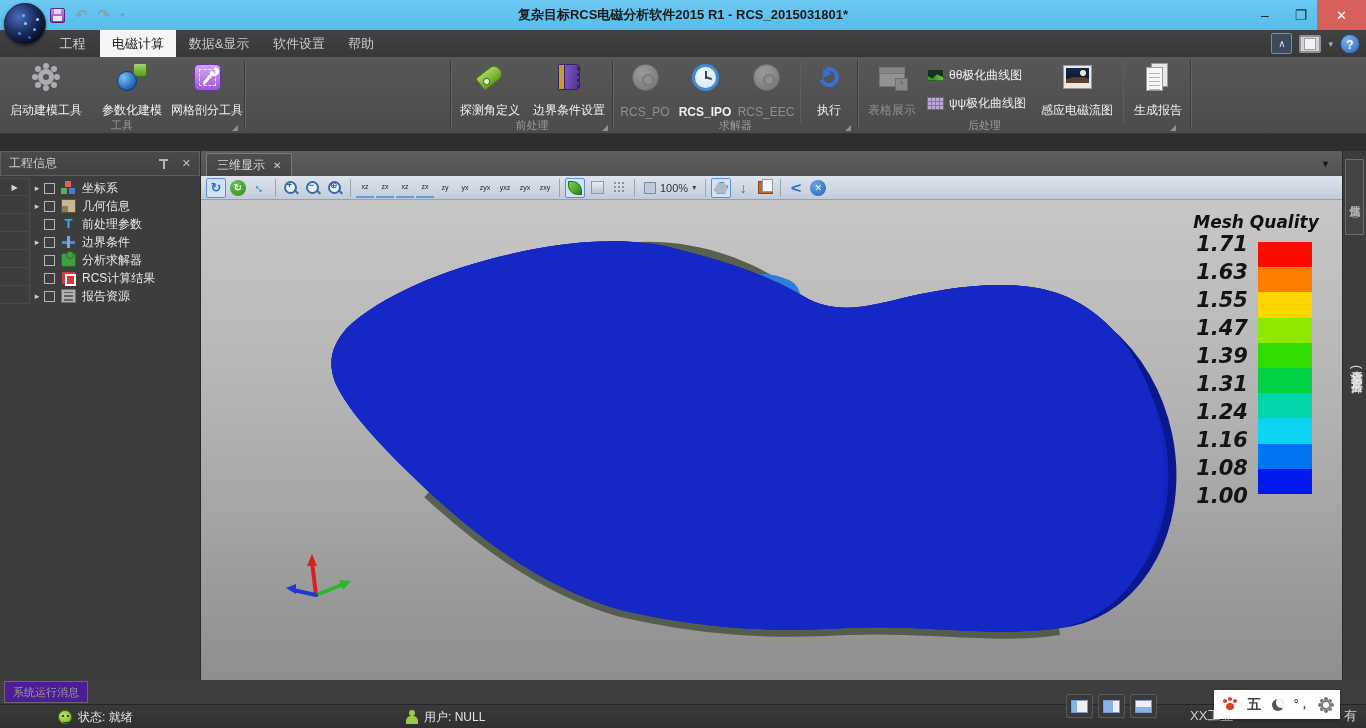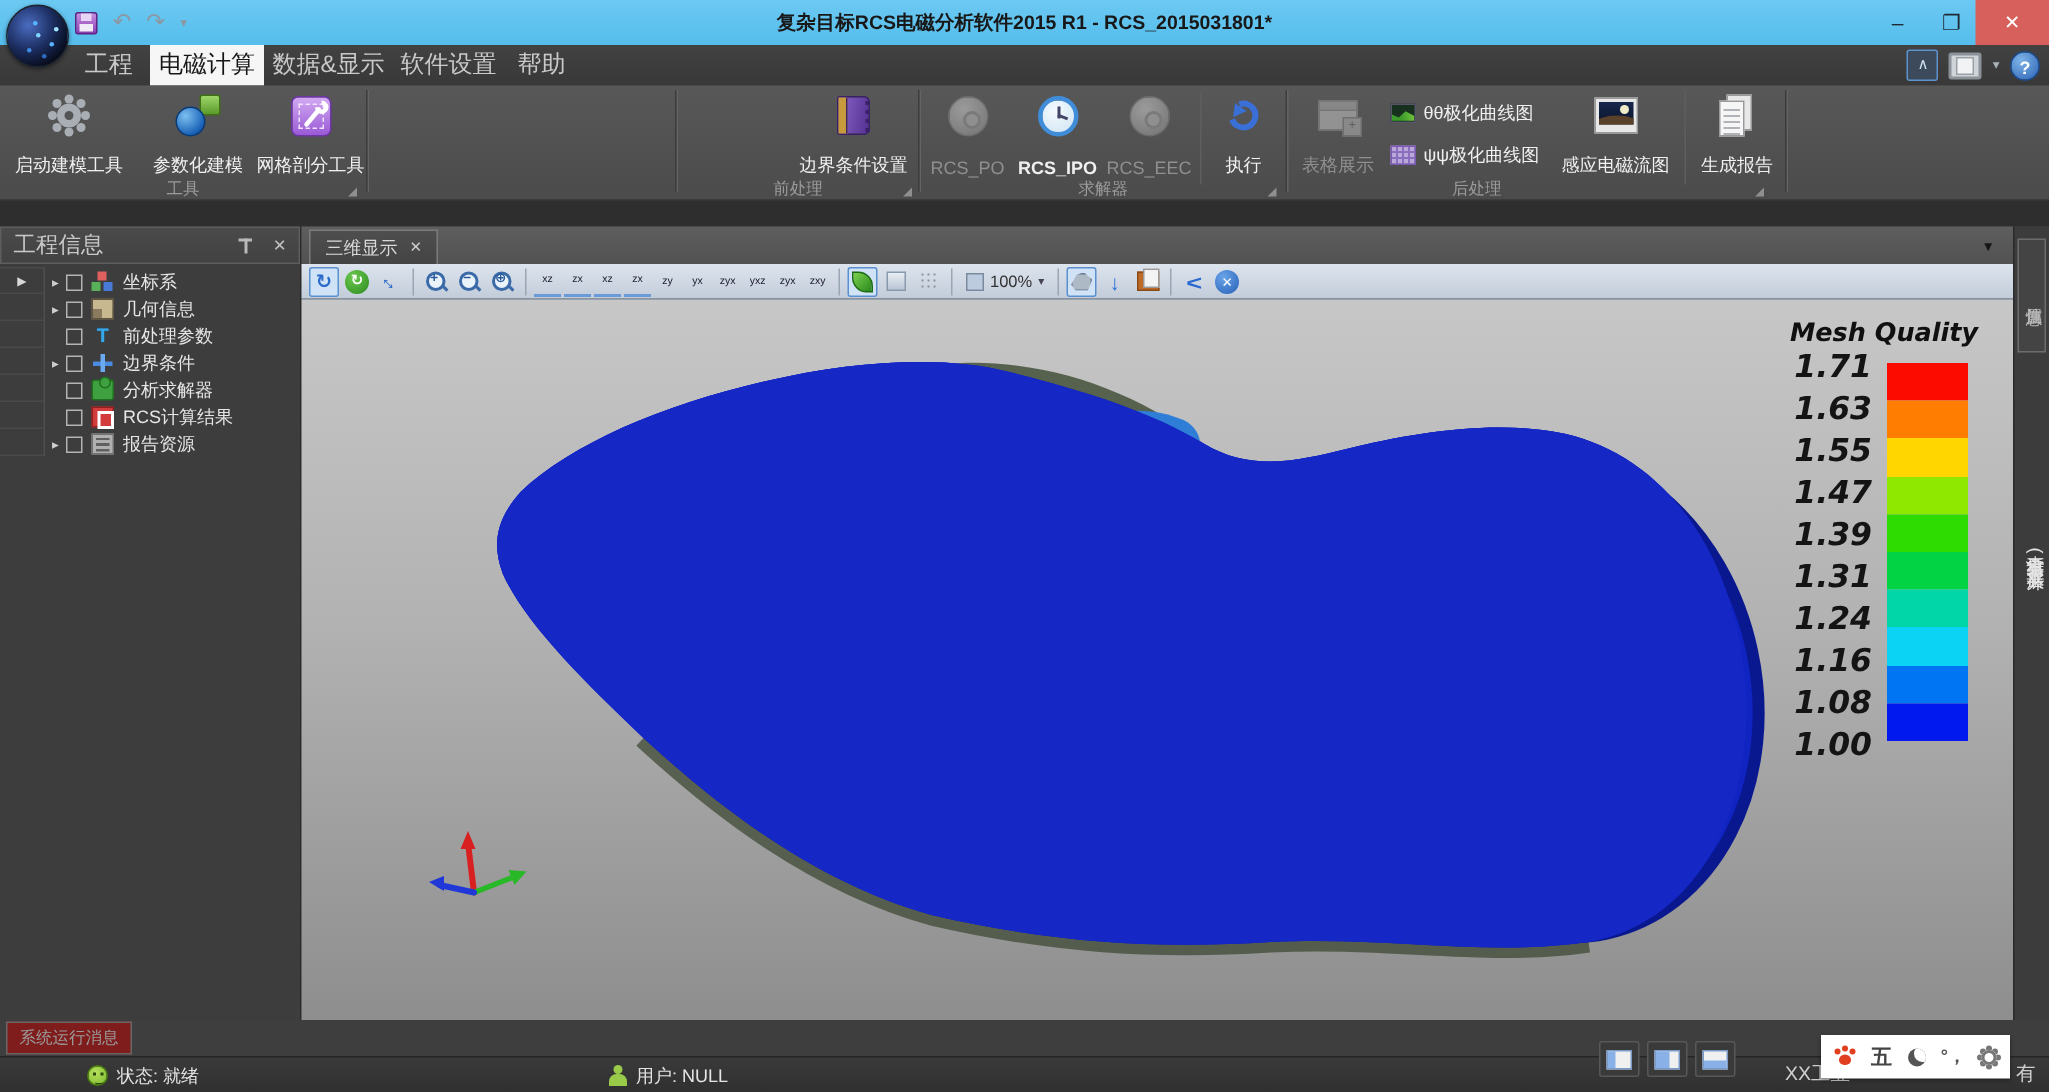--- a/index.html
+++ b/index.html
@@ -18,21 +18,21 @@
   .ic-save:before { content:""; position:absolute; left:3px; top:0; width:7px; height:5px; background:#e8d4f4; }
   .ic-save:after { content:""; position:absolute; left:2px; bottom:1px; width:9px; height:5px; background:#f0eaf6; }
   .title-text { position:absolute; left:0; right:0; top:0; height:30px; line-height:30px; text-align:center; font-size:13px; font-weight:600; color:#181818; }
   .wctrl { position:absolute; top:0; height:30px; display:flex; align-items:center; justify-content:center; color:#1e2a33; font-size:14px; }
   .wc-min { right:84px; width:34px; }
   .wc-restore { right:48px; width:34px; }
   .wc-close { right:0; width:49px; background:#d8605c; color:#fff; font-size:13px; font-weight:700; }
 
   
   .tabrow { position:absolute; left:0; top:30px; width:1366px; height:27px; background:linear-gradient(#424242,#383838); }
-  .mtab { position:absolute; top:0; height:27px; line-height:27px; text-align:center; font-size:16px; color:#c9c9c9; }
+  .mtab { position:absolute; top:0; height:27px; line-height:27px; text-align:center; font-size:13px; color:#c9c9c9; }
   .mtab.active { background:#f6f6f6; color:#161616; }
   .tabrow-right { position:absolute; right:6px; top:3px; display:flex; gap:7px; align-items:center; }
   .btn-collapse { width:21px; height:21px; background:#3c4a5c; border:1px solid #5d92cc; border-radius:2px; color:#cfe2f4; font-size:10px; text-align:center; line-height:19px; }
   .ic-monitor { width:22px; height:18px; background:#cfd4d8; border:2px solid #8b9298; border-radius:2px; position:relative; }
   .ic-monitor:before { content:""; position:absolute; left:3px; top:1px; width:10px; height:10px; background:#f2f3f4; border:1px solid #9aa0a6; }
   .caret { color:#aab2b8; font-size:9px; }
   .btn-help { width:20px; height:20px; border-radius:50%; background:radial-gradient(circle at 35% 30%, #7fb4e8, #2a62b4); color:#fff; font-size:12px; font-weight:700; text-align:center; line-height:20px; border:1px solid #1c4a8c; }
 
   
   .ribbon { position:absolute; left:0; top:57px; width:1366px; height:77px; background:linear-gradient(#585858,#4b4b4b); border-bottom:1px solid #353535; }
@@ -93,21 +93,21 @@
   .ic-photo .sky:after { content:""; position:absolute; left:-2px; bottom:-4px; width:28px; height:10px; border-radius:50%; background:#5a422a; }
   .ic-report { position:relative; width:24px; height:28px; }
   .ic-report .p2 { position:absolute; left:5px; top:0; width:17px; height:24px; background:#e8e8e8; border:1px solid #9a9a9a; }
   .ic-report .p1 { position:absolute; left:0; top:4px; width:17px; height:24px; background:#f6f6f6; border:1px solid #9a9a9a;
     background-image:repeating-linear-gradient(0deg,transparent 0 3px,#b0b4b8 3px 4px); background-size:11px 100%; background-position:2px 3px; background-repeat:no-repeat; }
 
   
   .gapstrip { position:absolute; left:0; top:134px; width:1366px; height:17px; background:#2e2e2e; }
   .lpanel { position:absolute; left:0; top:151px; width:201px; height:529px; background:#3d3d3d; border-right:1px solid #2a2a2a; }
   .lpanel-h { position:absolute; left:0; top:0; width:100%; height:25px; background:linear-gradient(#4a4a4a,#424242); border:1px solid #5e5e5e; display:flex; align-items:center; }
-  .lpanel-h .t { font-size:15px; color:#c8c8c8; margin-left:8px; flex:1; }
+  .lpanel-h .t { font-size:12px; color:#c8c8c8; margin-left:8px; flex:1; }
   .pin { width:9px; height:12px; position:relative; margin-right:14px; }
   .pin:before { content:""; position:absolute; left:0; top:1px; width:9px; height:2px; background:#b8b8b8; }
   .pin:after { content:""; position:absolute; left:4px; top:1px; width:2px; height:10px; background:#b8b8b8; }
   .lclose { font-size:11px; color:#c0c0c0; margin-right:8px; font-weight:700; }
   .gutter { position:absolute; left:0; top:27px; width:30px; }
   .gcell { width:30px; height:18px; border-right:1px solid #4e4e4e; border-bottom:1px solid #4a4a4a; color:#d8d8d8; font-size:8px; line-height:18px; text-align:center; }
   .gcell:first-child { border-top:1px solid #4a4a4a; }
   .trow { position:absolute; left:30px; height:18px; width:170px; display:flex; align-items:center; color:#e6e6e6; font-size:12px; }
   .texp { width:14px; text-align:center; color:#cfcfcf; font-size:9px; }
   .tchk { width:11px; height:11px; border:1px solid #b4b4b4; background:#3d3d3d; margin-right:6px; }
@@ -168,21 +168,21 @@
   .legend .seg { width:54px; height:25.2px; }
   .legend .ll { position:absolute; left:0; width:62px; text-align:right; font:italic 700 21px "DejaVu Sans",sans-serif; color:#141414; }
 
   
   .rstrip { position:absolute; left:1342px; top:151px; width:24px; height:529px; background:#3c3c3c; border-left:1px solid #2a2a2a; }
   .rtab { position:absolute; left:2px; top:8px; width:19px; height:76px; background:#444; border:1px solid #6c6c6c; color:#b5b5b5; font-size:11px; writing-mode:vertical-rl; text-align:center; line-height:17px; }
   .rresult { position:absolute; left:5px; top:210px; color:#e4e4e4; font-size:12px; writing-mode:vertical-rl; letter-spacing:1px; }
 
   
   .msgrow { position:absolute; left:0; top:680px; width:1366px; height:24px; background:#3e3e3e; }
-  .msgtab { position:absolute; left:4px; top:1px; height:22px; padding:0 8px; border:1px solid #686868; background:#7f1d1d; color:#9b9b9b; font-size:11px; line-height:20px; }
+  .msgtab { position:absolute; left:4px; top:1px; height:22px; padding:0 8px; border:1px solid #686868; background:#4c1d95; color:#9b9b9b; font-size:11px; line-height:20px; }
   .statusbar { position:absolute; left:0; top:704px; width:1366px; height:24px; background:linear-gradient(#3a3a3a,#303030); border-top:1px solid #242424; }
   .st-item { position:absolute; top:0; height:24px; display:flex; align-items:center; gap:6px; color:#e4e4e4; font-size:12px; }
   .smiley { width:14px; height:14px; border-radius:50%; background:radial-gradient(circle at 40% 35%, #b8e05e, #7cb82e); border:1px solid #4a7a12; position:relative; }
   .smiley:before { content:""; position:absolute; left:3px; top:4px; width:2px; height:2px; background:#2a4a0a; box-shadow:5px 0 0 #2a4a0a; }
   .smiley:after { content:""; position:absolute; left:4px; top:8px; width:6px; height:3px; border-bottom:1px solid #2a4a0a; border-radius:50%; }
   .person { width:12px; height:14px; position:relative; }
   .person:before { content:""; position:absolute; left:3px; top:0; width:6px; height:6px; border-radius:50%; background:#9aca4a; }
   .person:after { content:""; position:absolute; left:0; top:6px; width:12px; height:8px; border-radius:5px 5px 0 0; background:#9aca4a; }
   .laybtns { position:absolute; left:1066px; top:694px; display:flex; gap:5px; }
   .laybtn { width:27px; height:24px; background:#3a3a3a; border:1px solid #585858; border-radius:2px; display:flex; align-items:center; justify-content:center; }
@@ -265,20 +265,26 @@
         <span class="lab">参数化建模</span>
       </div>
       <div class="rgroup-label">工具</div>
       <div class="launcher" style="right:6px;"></div>
     </div>
     <div class="rsep" style="left:244px;"></div>
 
     <div class="rsep" style="left:450px;"></div>
 
     <div class="rgroup" style="left:452px;width:160px;">
+      <div class="rbtn" style="left:2px;width:72px;">
+        <span class="icn">
+            <span class="ic-tag"></span>
+          </span>
+        <span class="lab">探测角定义</span>
+      </div>
       <div class="rbtn" style="left:76px;width:82px;">
         <span class="icn">
             <span class="ic-book"></span>
           </span>
         <span class="lab">边界条件设置</span>
       </div>
       <div class="rgroup-label">前处理</div>
       <div class="launcher" style="right:4px;"></div>
     </div>
     <div class="rsep" style="left:612px;"></div>

